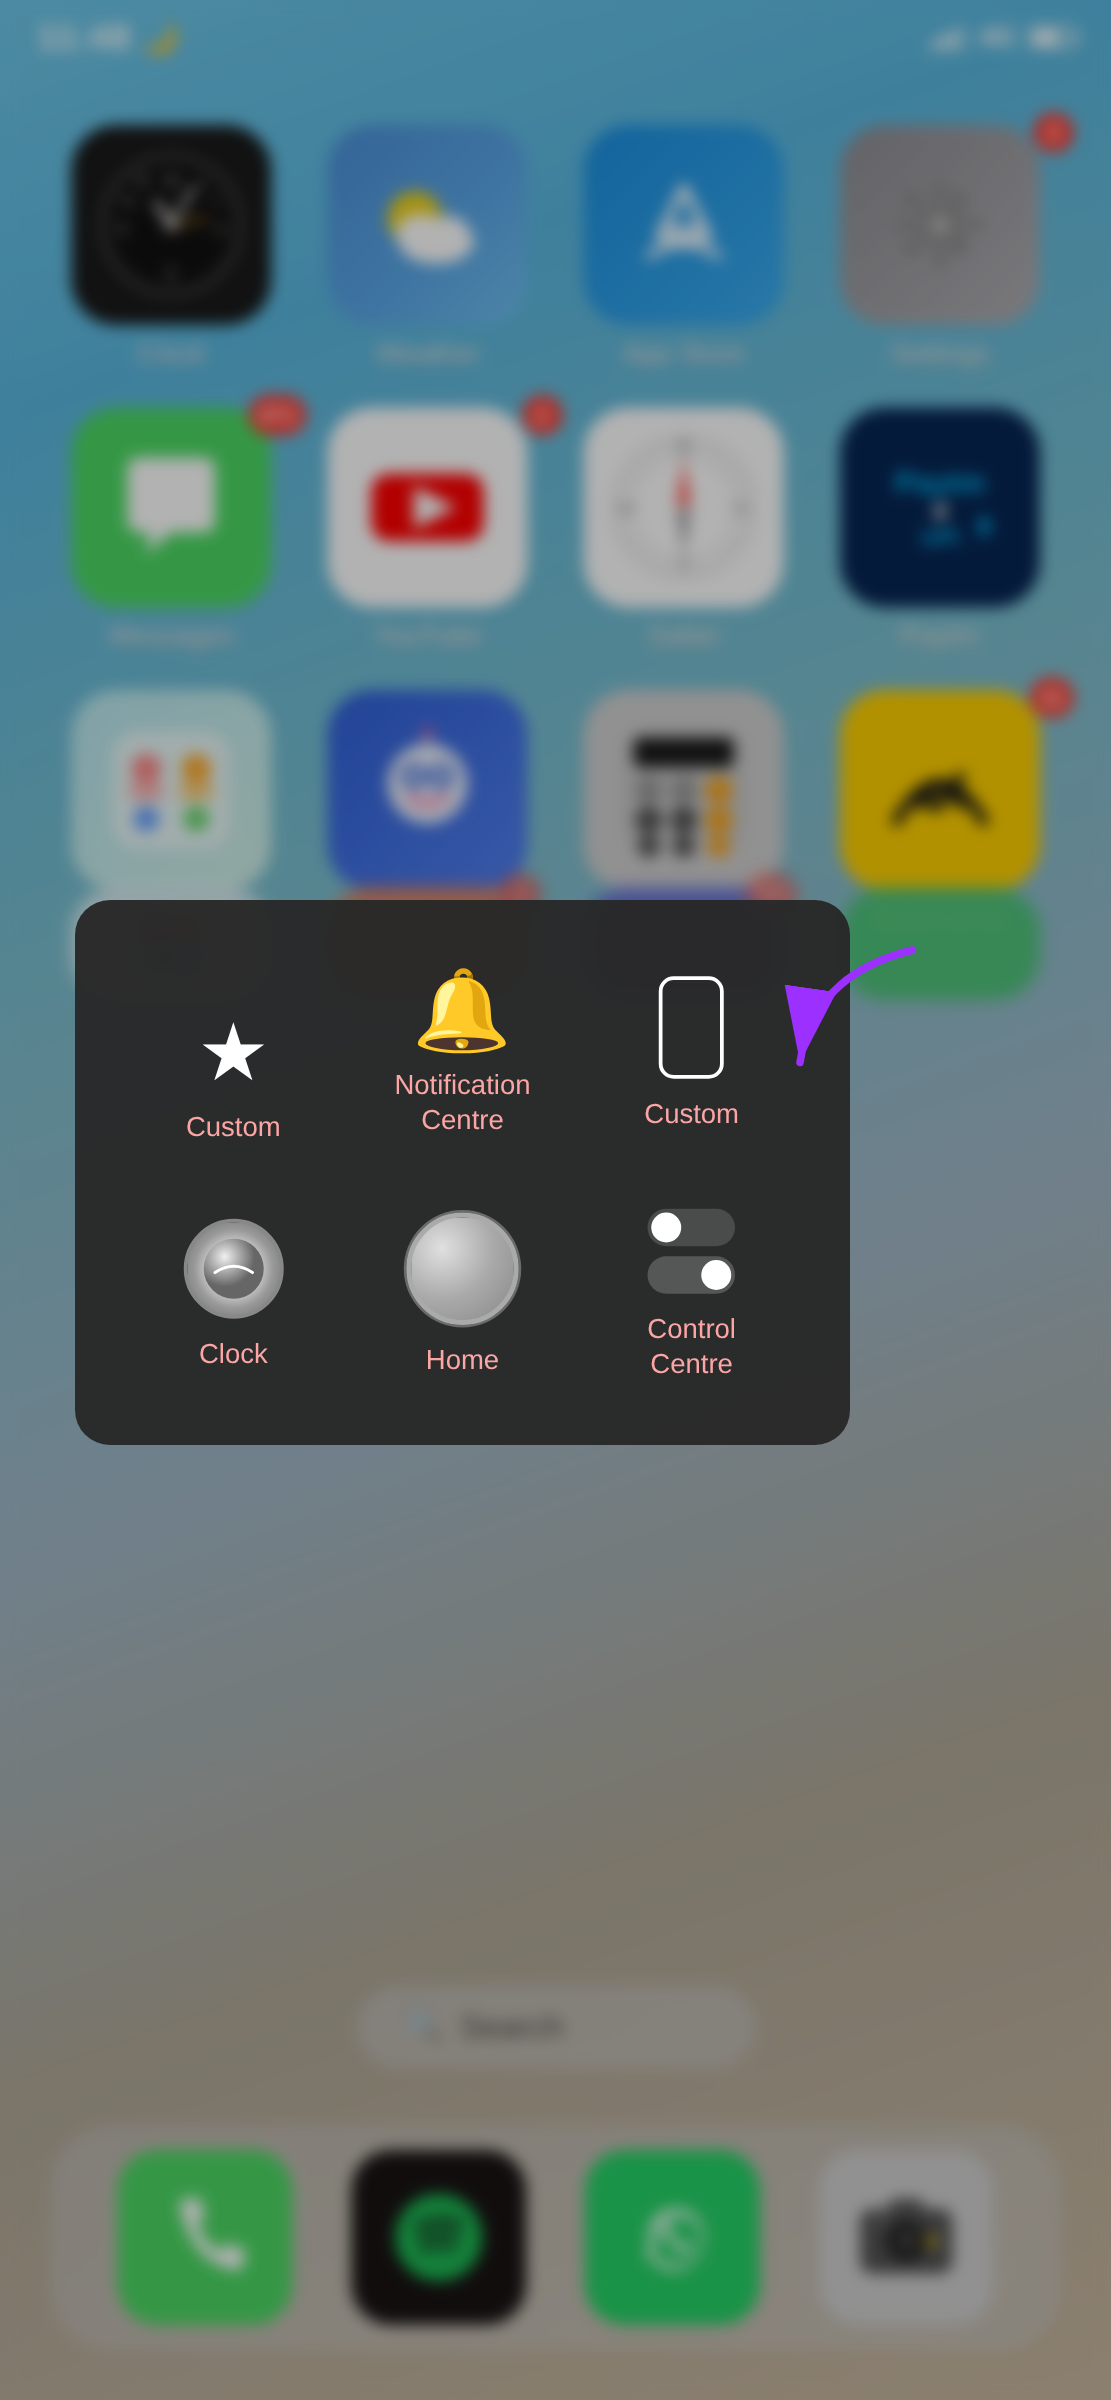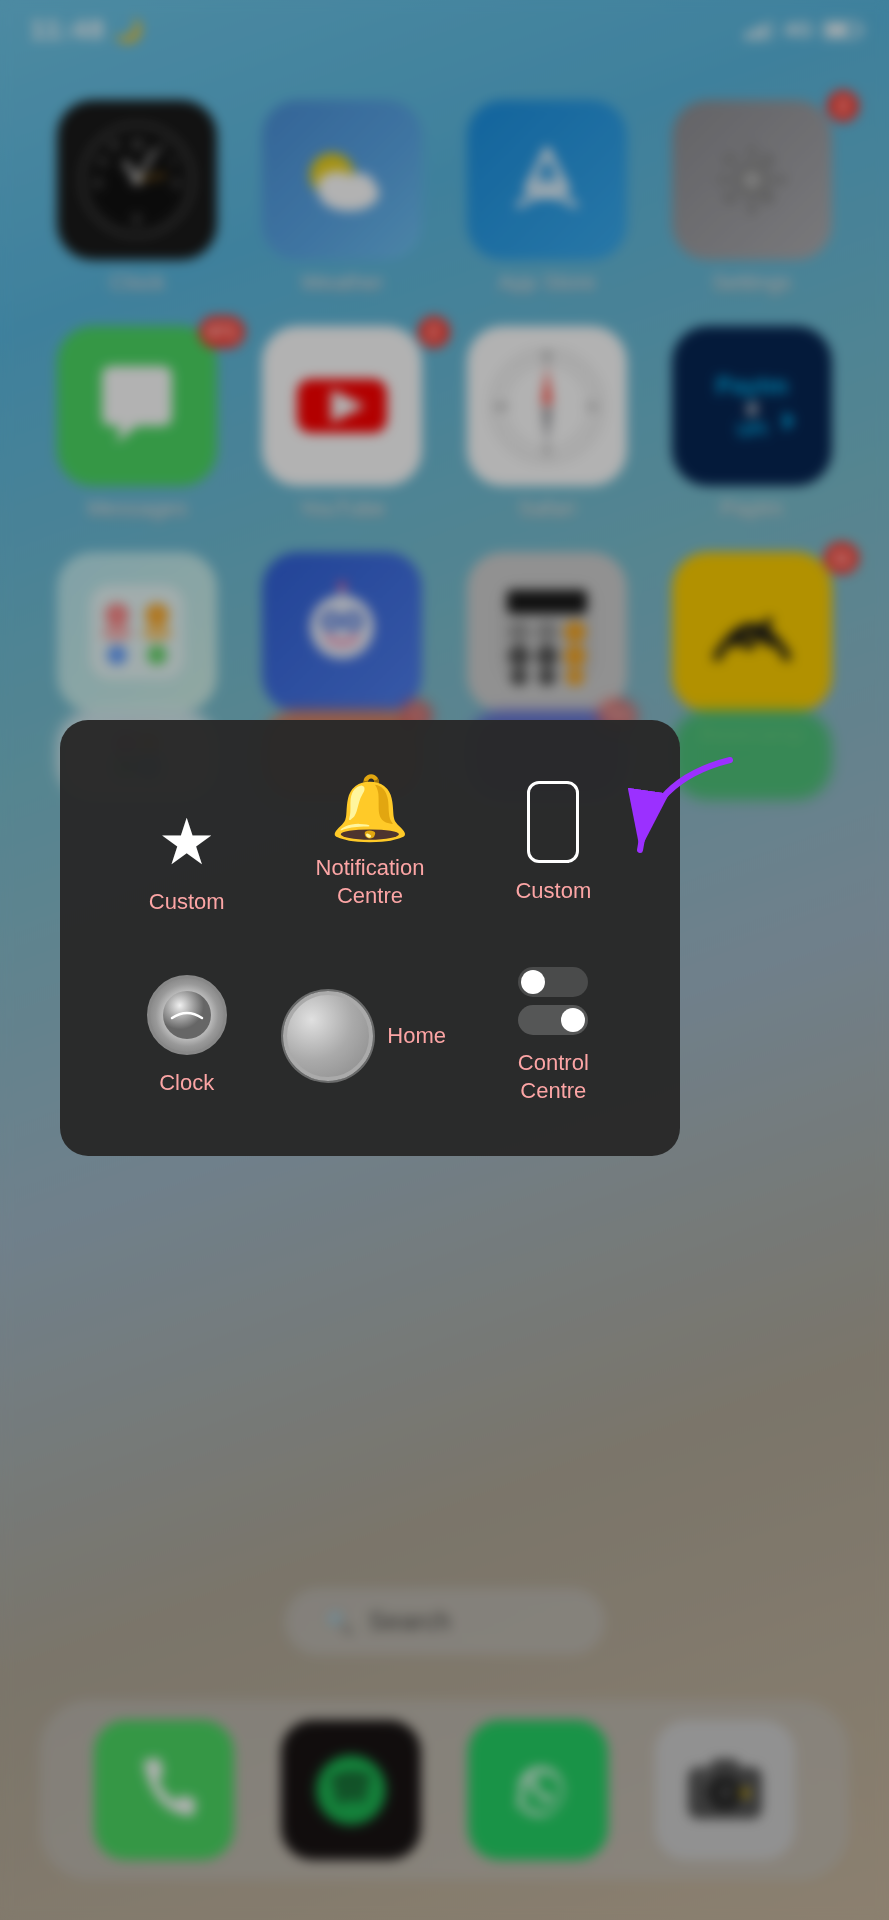--- a/index.html
+++ b/index.html
@@ -750,21 +750,21 @@
             <stop offset="50%" stop-color="#aaa"></stop>
             <stop offset="100%" stop-color="#666"></stop>
           </radialGradient>
         </defs>
         <path d="M10 28 Q25 18 40 28" fill="none" stroke="white" stroke-width="2.5" stroke-linecap="round"></path>
       </svg>
     </div>
     <span class="menu-label">Clock</span>
   </div>
 
-  <div style="grid-column:2; grid-row:2; display:flex;align-items:center;gap:14px;">
+  <div style="grid-column:2; grid-row:2; display:flex;flex-direction:column;align-items:center;gap:14px;">
     <div class="home-btn"></div>
     <span class="menu-label">Home</span>
   </div>
 
   <div style="grid-column:3; grid-row:2; display:flex;flex-direction:column;align-items:center;gap:14px;">
     <div class="toggle-icon">
       <div class="toggle-row off">
         <div class="toggle-knob"></div>
       </div>
       <div class="toggle-row on">

